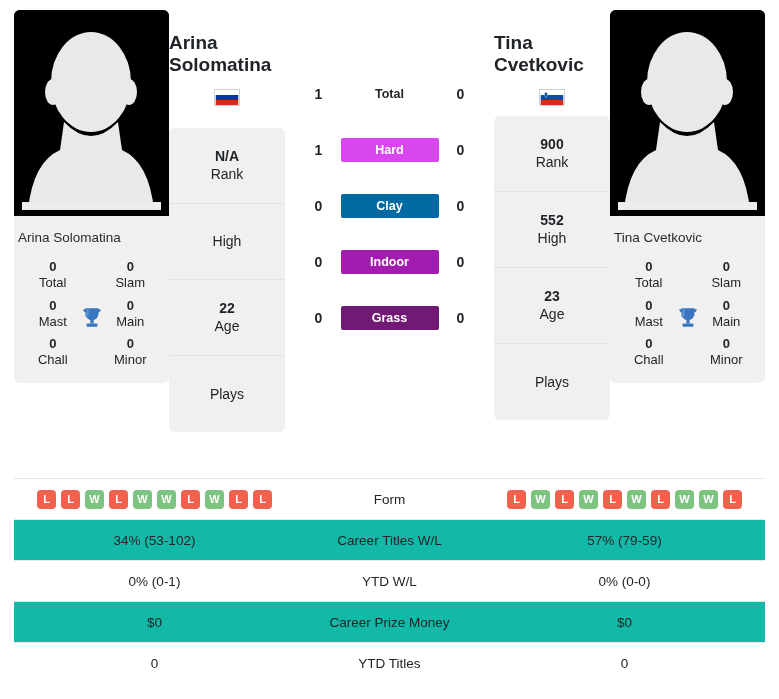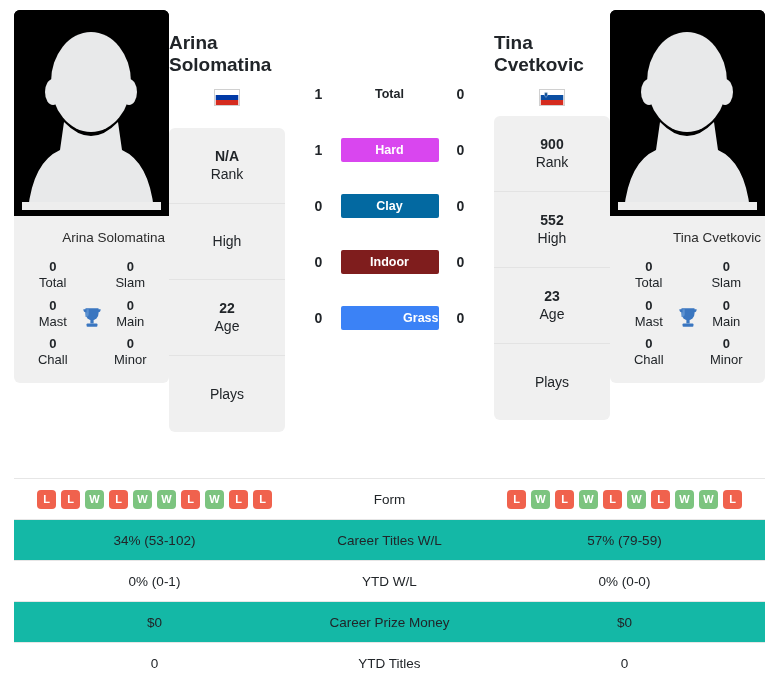--- a/index.html
+++ b/index.html
@@ -42,21 +42,21 @@
     height: 100%;
   }
 
   .player-card {
     background: #f0f0f0;
     border-radius: 0 0 6px 6px;
     padding: 0 0 14px 0;
     margin-bottom: 8px;
   }
   .player-card-name {
-    text-align: right;
+    text-align: left;
     font-size: 13.5px;
     color: #2b2b2b;
     padding: 14px 4px 4px 4px;
   }
   .awards-grid {
     display: grid;
     grid-template-columns: 1fr 1fr;
     row-gap: 6px;
     position: relative;
     padding-top: 10px;
@@ -308,26 +308,26 @@
       <div class="surface-badge" style="background: #d946ef;">Hard</div>
       <div class="surface-score">0</div>
     </div>
     <div class="surface-row">
       <div class="surface-score">0</div>
       <div class="surface-badge" style="background: #0369a1;">Clay</div>
       <div class="surface-score">0</div>
     </div>
     <div class="surface-row">
       <div class="surface-score">0</div>
-      <div class="surface-badge" style="background: #7f1d1d;">Indoor</div>
+      <div class="surface-badge" style="background: #a21caf;">Indoor</div>
       <div class="surface-score">0</div>
     </div>
     <div class="surface-row">
       <div class="surface-score">0</div>
-      <div class="surface-badge" style="background: #3b82f6; text-align: right;">Grass</div>
+      <div class="surface-badge" style="background: #701a75;">Grass</div>
       <div class="surface-score">0</div>
     </div>
   </div>
 
   <div class="name-col right">
     <div class="player-name">
       <span>Tina</span><br>
       <span>Cvetkovic</span>
     </div>
     <svg class="flag" viewBox="0 0 30 20">

